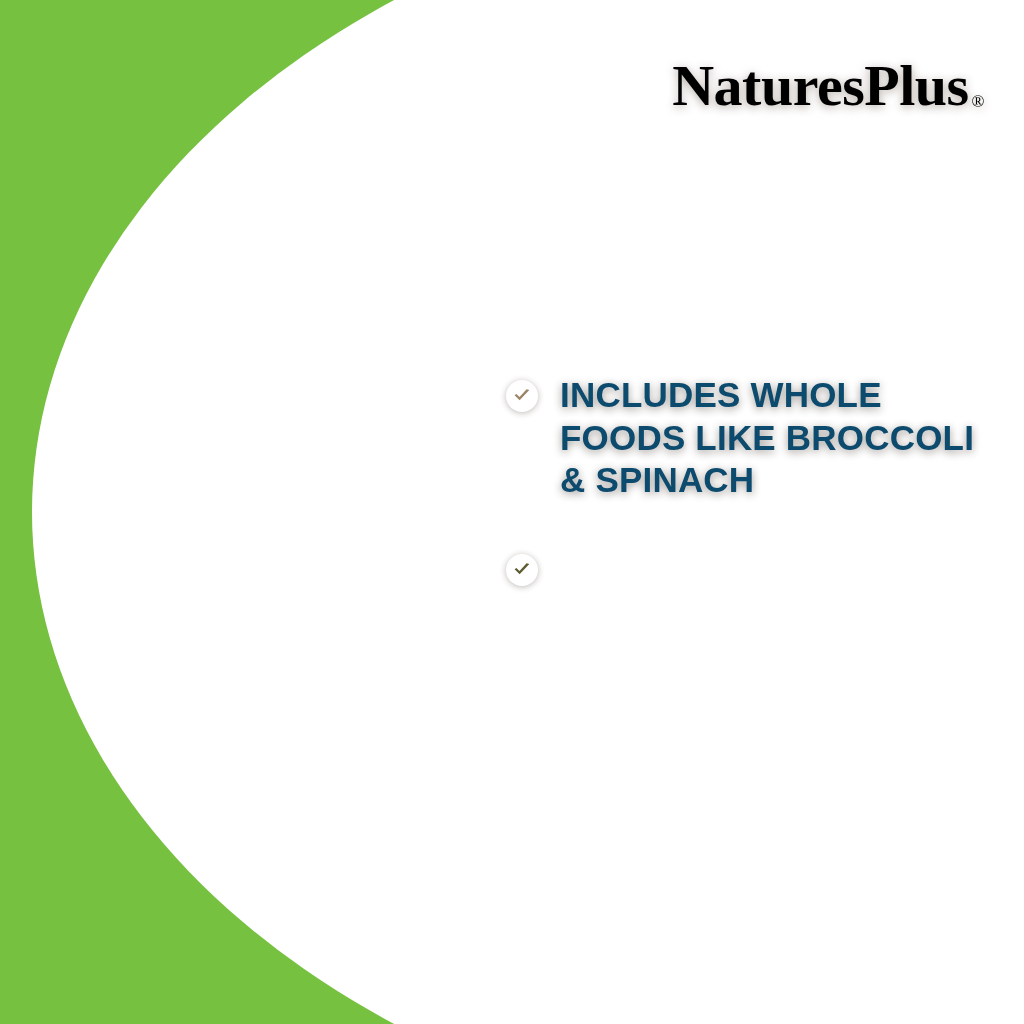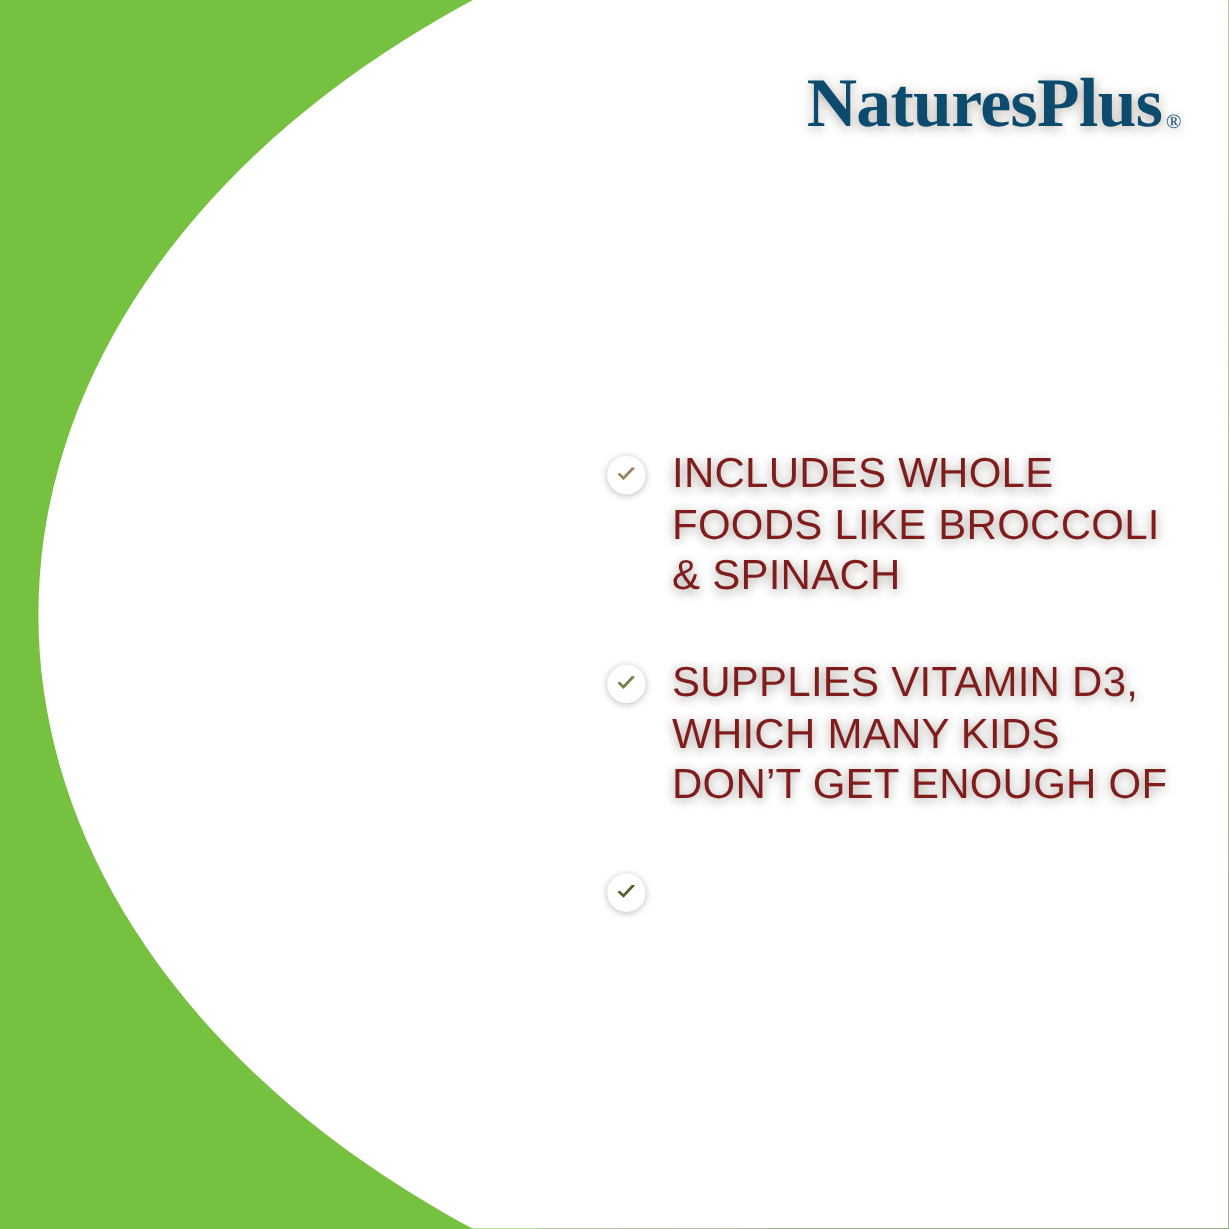--- a/index.html
+++ b/index.html
@@ -201,21 +201,21 @@
     background:radial-gradient(circle at 34% 32%, #6a6256, #2f2b23);
   }
   .snap.s1 { left:470px; top:624px; }
   .snap.s2 { left:394px; top:760px; }
   .snap.s3 { left:318px; top:884px; }
 
   
   .brand-logo {
     position:absolute; right:40px; top:52px;
     display:flex; align-items:flex-end;
-    color:#0c4a6e;
+    color:#000000;
     font-family:"Liberation Serif", serif;
     font-size:58px; font-weight:700; letter-spacing:-.5px;
     text-shadow:0 2px 10px rgba(60,40,20,.38);
     z-index:6;
     white-space:nowrap;
   }
   .brand-reg {
     font-size:17px; font-weight:400; line-height:1;
     margin-left:3px; margin-bottom:9px;
   }
@@ -231,24 +231,24 @@
   .check-badge {
     position:absolute; left:0; top:6px;
     width:32px; height:32px; border-radius:50%;
     background:#ffffff;
     box-shadow:0 1px 6px rgba(40,28,12,.3);
   }
   .check-badge svg { position:absolute; left:7px; top:8px; }
 
   .benefit-text {
     margin-left:54px;
-    color:#7f1d1d;
+    color:#0c4a6e;
     font-size:35px;
     line-height:1.22;
-    font-weight:400;
+    font-weight:700;
     letter-spacing:.2px;
     text-shadow:0 2px 9px rgba(30,22,10,.45);
     white-space:pre-line;
   }
 </style>
 </head>
 <body>
 
 <div id="ad-banner">
 
@@ -304,30 +304,20 @@
       <span class="check-badge">
         <svg width="18" height="16" viewBox="0 0 18 16" aria-hidden="true">
           <path d="M1.6 7.3 L6.6 12.2 L16.3 1.9 L13.6 1.3 L6.5 8.9 L3.4 6.0 Z" fill="#9c8366"></path>
         </svg>
       </span>
       <div class="benefit-text">INCLUDES WHOLE
 FOODS LIKE BROCCOLI
 &amp; SPINACH</div>
     </div>
 
-    <div class="benefit">
-      <span class="check-badge">
-        <svg width="18" height="16" viewBox="0 0 18 16" aria-hidden="true">
-          <path d="M1.6 7.3 L6.6 12.2 L16.3 1.9 L13.6 1.3 L6.5 8.9 L3.4 6.0 Z" fill="#7d7c4a"></path>
-        </svg>
-      </span>
-      <div class="benefit-text">SUPPLIES VITAMIN D3,
-WHICH MANY KIDS
-DON’T GET ENOUGH OF</div>
-    </div>
 
     <div class="benefit">
       <span class="check-badge">
         <svg width="18" height="16" viewBox="0 0 18 16" aria-hidden="true">
           <path d="M1.6 7.3 L6.6 12.2 L16.3 1.9 L13.6 1.3 L6.5 8.9 L3.4 6.0 Z" fill="#5d5c30"></path>
         </svg>
       </span>
     </div>
 
   </div>

